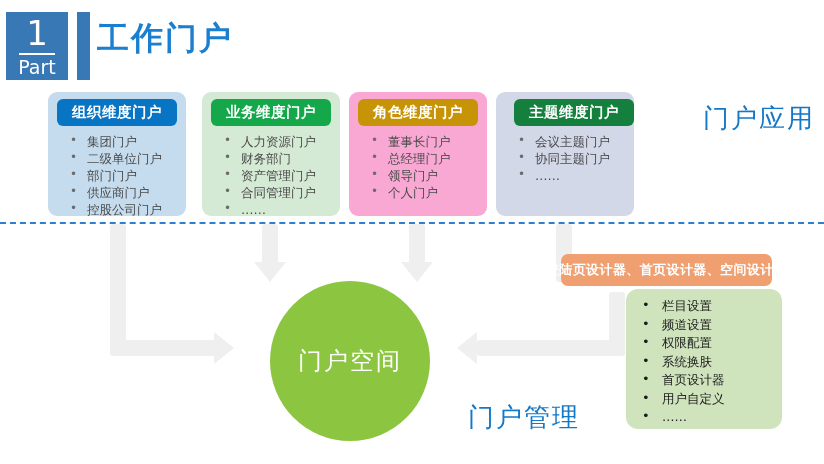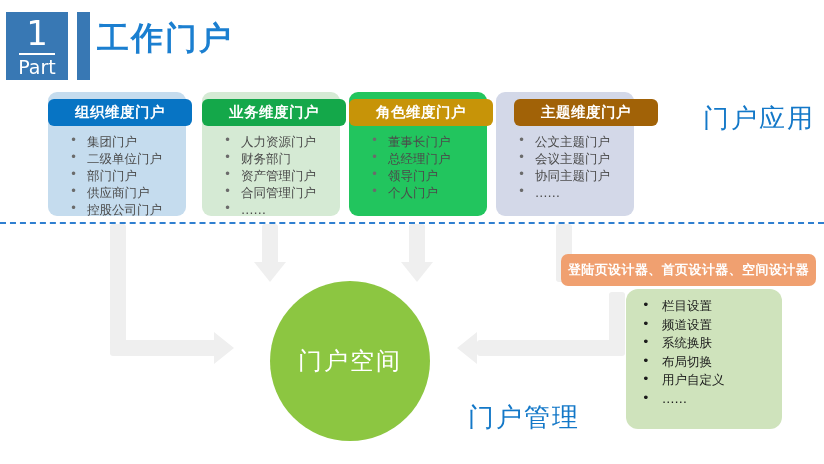--- a/index.html
+++ b/index.html
@@ -78,21 +78,21 @@
   .card {
     position: absolute;
     top: 92px;
     width: 138px;
     height: 124px;
     border-radius: 9px;
     box-sizing: border-box;
     padding-top: 7px;
   }
   .card-head {
-    width: 144px;
+    width: 120px;
     margin: 0 auto;
     height: 27px;
     border-radius: 6px;
     display: flex;
     align-items: center;
     justify-content: center;
     color: #ffffff;
     font-size: 14.5px;
     font-weight: bold;
     letter-spacing: 0.5px;
@@ -115,27 +115,27 @@
     content: "•";
     position: absolute;
     left: 0;
     top: -1px;
     font-size: 12px;
     color: #6b6b6b;
   }
 
   #card-org   { left: 48px;  background: #c5dcee; }
   #card-biz   { left: 202px; background: #d5ead4; }
-  #card-role  { left: 349px; background: #22c55e; }
+  #card-role  { left: 349px; background: #f9a8d4; }
   #card-topic { left: 496px; background: #d3d8e8; }
 
   #card-org   .card-head { background: #0774c4; }
   #card-biz   .card-head { background: #14a84a; }
   #card-role  .card-head { background: #c79408; }
-  #card-topic .card-head { background: #a16207; margin-left: 18px; }
+  #card-topic .card-head { background: #15803d; margin-left: 18px; }
 
   
   .annotation {
     position: absolute;
     color: #1378c8;
     font-size: 26px;
     font-weight: normal;
     letter-spacing: 2px;
     white-space: nowrap;
   }
@@ -219,21 +219,21 @@
     font-size: 24px;
     letter-spacing: 2px;
     white-space: nowrap;
   }
 
   
   .banner {
     position: absolute;
     left: 561px;
     top: 254px;
-    width: 255px;
+    width: 211px;
     height: 32px;
     border-radius: 7px;
     background: #f0a070;
     display: flex;
     align-items: center;
     justify-content: center;
     color: #ffffff;
     font-size: 13px;
     font-weight: bold;
     letter-spacing: 0.4px;
@@ -315,21 +315,20 @@
       <li>董事长门户</li>
       <li>总经理门户</li>
       <li>领导门户</li>
       <li>个人门户</li>
     </ul>
   </div>
 
   <div class="card" id="card-topic">
     <div class="card-head">主题维度门户</div>
     <ul class="card-list">
-      <li>公文主题门户</li>
       <li>会议主题门户</li>
       <li>协同主题门户</li>
       <li>……</li>
     </ul>
   </div>
 
   <div class="annotation" id="ann-app">门户应用</div>
   <div class="annotation" id="ann-mgmt">门户管理</div>
 
   <div class="divider"></div>
@@ -353,20 +352,21 @@
   <div class="circle">
     <div class="circle-label">门户空间</div>
   </div>
 
   <div class="banner">登陆页设计器、首页设计器、空间设计器</div>
 
   <div class="panel">
     <ul class="panel-list">
       <li>栏目设置</li>
       <li>频道设置</li>
+      <li>权限配置</li>
       <li>系统换肤</li>
-      <li>布局切换</li>
+      <li>首页设计器</li>
       <li>用户自定义</li>
       <li>……</li>
     </ul>
   </div>
 
 </div>
 
 </body></html>

